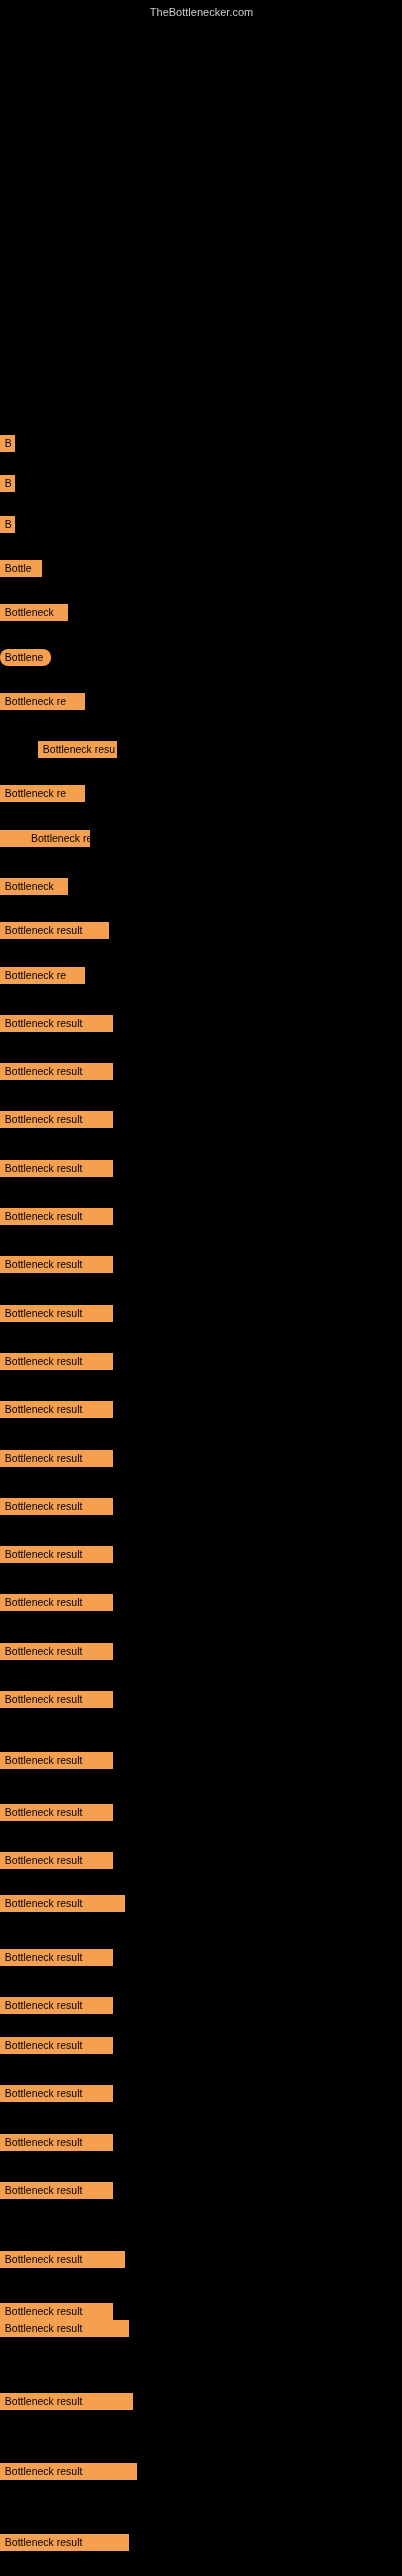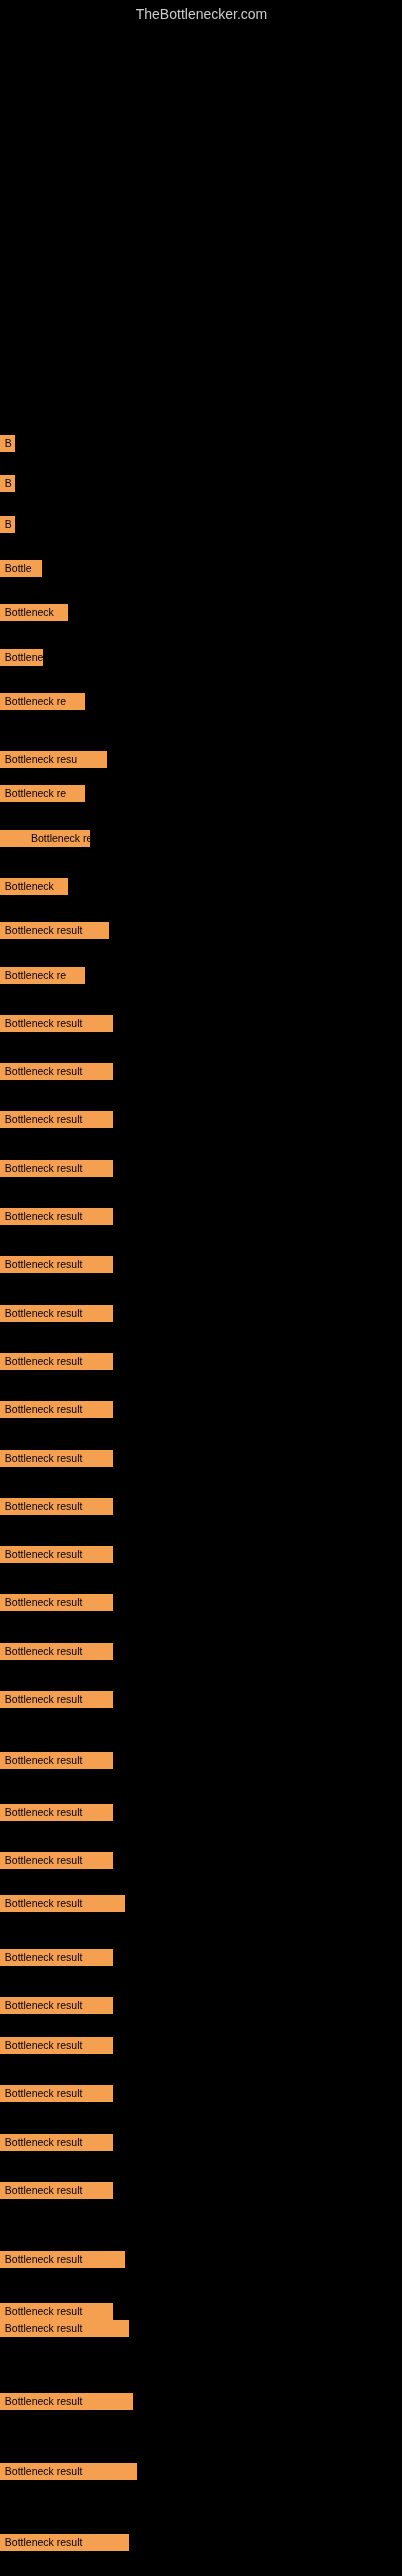--- a/index.html
+++ b/index.html
@@ -14,21 +14,21 @@
       font-family: Arial, sans-serif;
       position: relative;
       overflow-x: hidden;
     }
     .site-title {
       position: absolute;
       top: 6.4px;
       left: 50%;
       transform: translateX(-50%);
       color: #cccccc;
-      font-size: 14px;
+      font-size: 11px;
       white-space: nowrap;
     }
     .bottleneck-items-container {
       position: absolute;
       top: 403px;
       left: 0;
       width: 100%;
     }
     .bottleneck-item {
       display: block;
@@ -48,23 +48,23 @@
 <body>
 
 <span class="site-title">TheBottlenecker.com</span>
 
 <div class="bottleneck-items-container" id="items-container">
 <div class="bottleneck-item" style="top: 32px; width: 14.5px;">B</div>
     <div class="bottleneck-item" style="top: 72px; width: 14.5px;">B</div>
     <div class="bottleneck-item" style="top: 113px; width: 14.5px;">B</div>
     <div class="bottleneck-item" style="top: 157px; width: 42px;">Bottle</div>
     <div class="bottleneck-item" style="top: 201px; width: 68px;">Bottleneck</div>
-    <div class="bottleneck-item" style="top: 246px; width: 43px;">Bottlene</div>
+    <div class="bottleneck-item" style="top: 246px; width: 51px; border-radius: 8px;">Bottlene</div>
     <div class="bottleneck-item" style="top: 290px; width: 85px;">Bottleneck re</div>
-    <div class="bottleneck-item" style="top: 348px; width: 107px;">Bottleneck resu</div>
+    <div class="bottleneck-item" style="top: 338px; width: 79px; margin-left: 38px;">Bottleneck resu</div>
     <div class="bottleneck-item" style="top: 382px; width: 85px;">Bottleneck re</div>
     <div class="bottleneck-item" style="top: 427px; width: 90px; padding-left: 31px;">Bottleneck res</div>
     <div class="bottleneck-item" style="top: 475px; width: 68px;">Bottleneck</div>
     <div class="bottleneck-item" style="top: 519px; width: 109px;">Bottleneck result</div>
     <div class="bottleneck-item" style="top: 564px; width: 85px;">Bottleneck re</div>
     <div class="bottleneck-item" style="top: 612px; width: 113px;">Bottleneck result</div>
     <div class="bottleneck-item" style="top: 660px; width: 113px;">Bottleneck result</div>
     <div class="bottleneck-item" style="top: 708px; width: 113px;">Bottleneck result</div>
     <div class="bottleneck-item" style="top: 757px; width: 113px;">Bottleneck result</div>
     <div class="bottleneck-item" style="top: 805px; width: 113px;">Bottleneck result</div>

